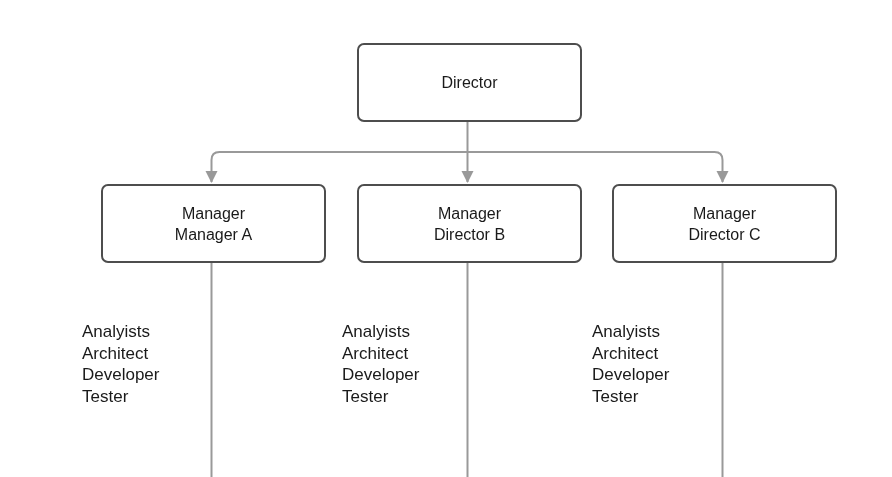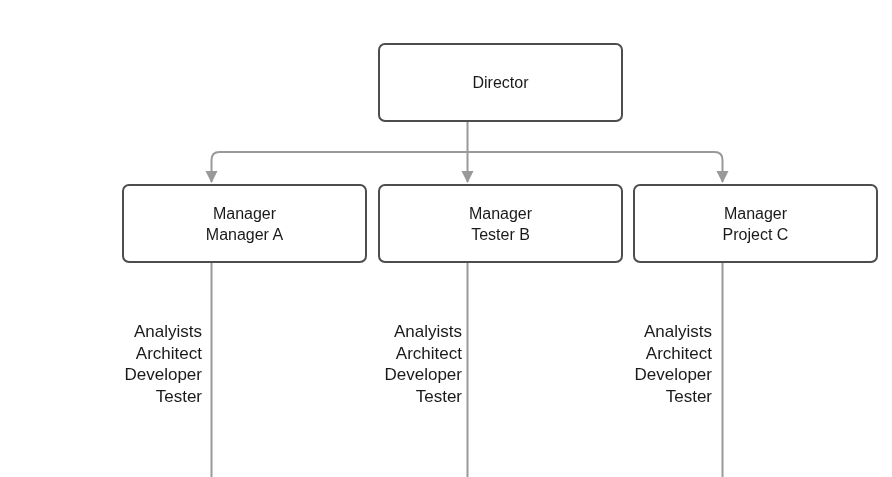--- a/index.html
+++ b/index.html
@@ -28,43 +28,42 @@
     stroke: var(--connector, #999999);
     stroke-width: 2;
   }
   .arrowhead-shape {
     fill: var(--connector, #999999);
     stroke: none;
   }
   .node {
     position: absolute;
     box-sizing: border-box;
-    width: 245px;
+    width: 225px;
     height: 79px;
     background: var(--node-fill, #ffffff);
     border: 2px solid var(--node-border, #4d4d4d);
     border-radius: 7px;
     display: flex;
     flex-direction: column;
     align-items: center;
     justify-content: center;
     font-size: 16px;
     line-height: 21px;
     text-align: center;
-    margin-left: 21px;
   }
   .node-director { left: 357px; top: 43px; }
   .node-manager-a { left: 101px; top: 184px; }
   .node-manager-b { left: 357px; top: 184px; }
   .node-manager-c { left: 612px; top: 184px; }
   .team-list {
     position: absolute;
     top: 321px;
     width: 120px;
-    text-align: right;
+    text-align: left;
     font-size: 17px;
     line-height: 21.5px;
     color: var(--text, #1a1a1a);
   }
   .team-a { left: 82px; }
   .team-b { left: 342px; }
   .team-c { left: 592px; }
 </style>
 </head>
 <body>
@@ -89,26 +88,26 @@
     <div>Director</div>
   </div>
 
   <div class="node node-manager-a">
     <div>Manager</div>
     <div>Manager A</div>
   </div>
 
   <div class="node node-manager-b">
     <div>Manager</div>
-    <div>Tester B</div>
+    <div>Director B</div>
   </div>
 
   <div class="node node-manager-c">
     <div>Manager</div>
-    <div>Project C</div>
+    <div>Director C</div>
   </div>
 
   <div class="team-list team-a">
     <div>Analyists</div>
     <div>Architect</div>
     <div>Developer</div>
     <div>Tester</div>
   </div>
 
   <div class="team-list team-b">

